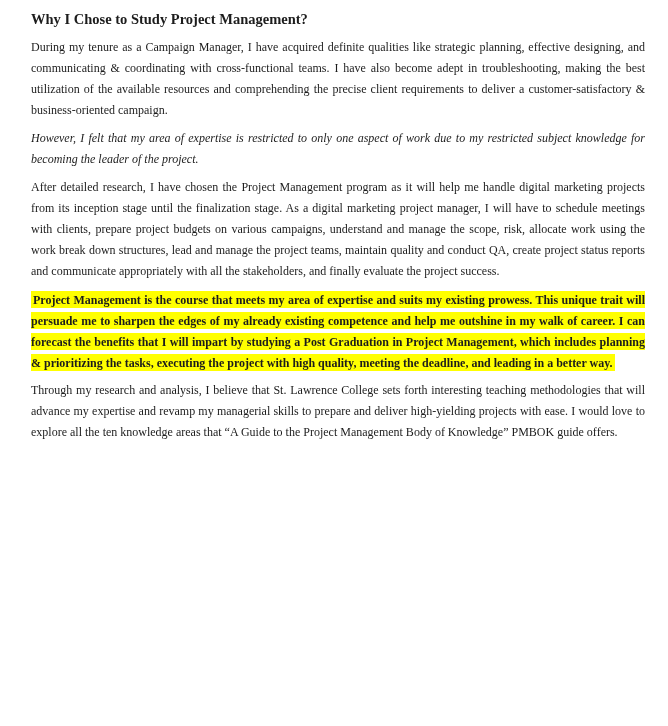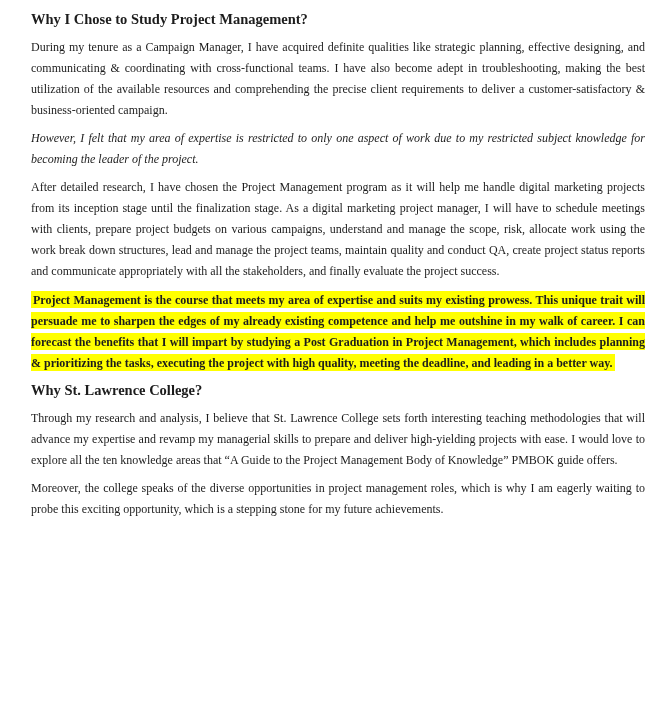--- a/index.html
+++ b/index.html
@@ -45,16 +45,14 @@
 </style>
 </head>
 <body style="background: rgb(255, 255, 255);">
 
 <div class="page" style="background: rgb(255, 255, 255);">
     <h2 class="heading" style="color: rgb(28, 28, 28);"><span>Why I Chose to Study Project Management?</span></h2>
     <p class="para" style="color: rgb(28, 28, 28);"><span>During my tenure as a Campaign Manager, I have acquired definite qualities like strategic planning, effective designing, and communicating &amp; coordinating with cross-functional teams. I have also become adept in troubleshooting, making the best utilization of the available resources and comprehending the precise client requirements to deliver a customer-satisfactory &amp; business-oriented campaign.</span></p>
     <p class="para" style="color: rgb(28, 28, 28); font-style: italic;"><span>However, I felt that my area of expertise is restricted to only one aspect of work due to my restricted subject knowledge for becoming the leader of the project.</span></p>
     <p class="para" style="color: rgb(28, 28, 28);"><span>After detailed research, I have chosen the Project Management program as it will help me handle digital marketing projects from its inception stage until the finalization stage. As a digital marketing project manager, I will have to schedule meetings with clients, prepare project budgets on various campaigns, understand and manage the scope, risk, allocate work using the work break down structures, lead and manage the project teams, maintain quality and conduct QA, create project status reports and communicate appropriately with all the stakeholders, and finally evaluate the project success.</span></p>
     <p class="para" style="color: rgb(28, 28, 28);"><span class="hl" style="background: rgb(255, 255, 0);">Project Management is the course that meets my area of expertise and suits my existing prowess. This unique trait will persuade me to sharpen the edges of my already existing competence and help me outshine in my walk of career. I can forecast the benefits that I will impart by studying a Post Graduation in Project Management, which includes planning &amp; prioritizing the tasks, executing the project with high quality, meeting the deadline, and leading in a better way.</span></p>
-    <h2 class="heading" style="color: rgb(28, 28, 28);"><span>Why St. Lawrence College?</span></h2>
     <p class="para" style="color: rgb(28, 28, 28);"><span>Through my research and analysis, I believe that St. Lawrence College sets forth interesting teaching methodologies that will advance my expertise and revamp my managerial skills to prepare and deliver high-yielding projects with ease. I would love to explore all the ten knowledge areas that “A Guide to the Project Management Body of Knowledge” PMBOK guide offers.</span></p>
-    <p class="para" style="color: rgb(28, 28, 28);"><span>Moreover, the college speaks of the diverse opportunities in project management roles, which is why I am eagerly waiting to probe this exciting opportunity, which is a stepping stone for my future achievements.</span></p>
   </div>
 
 </body></html>

